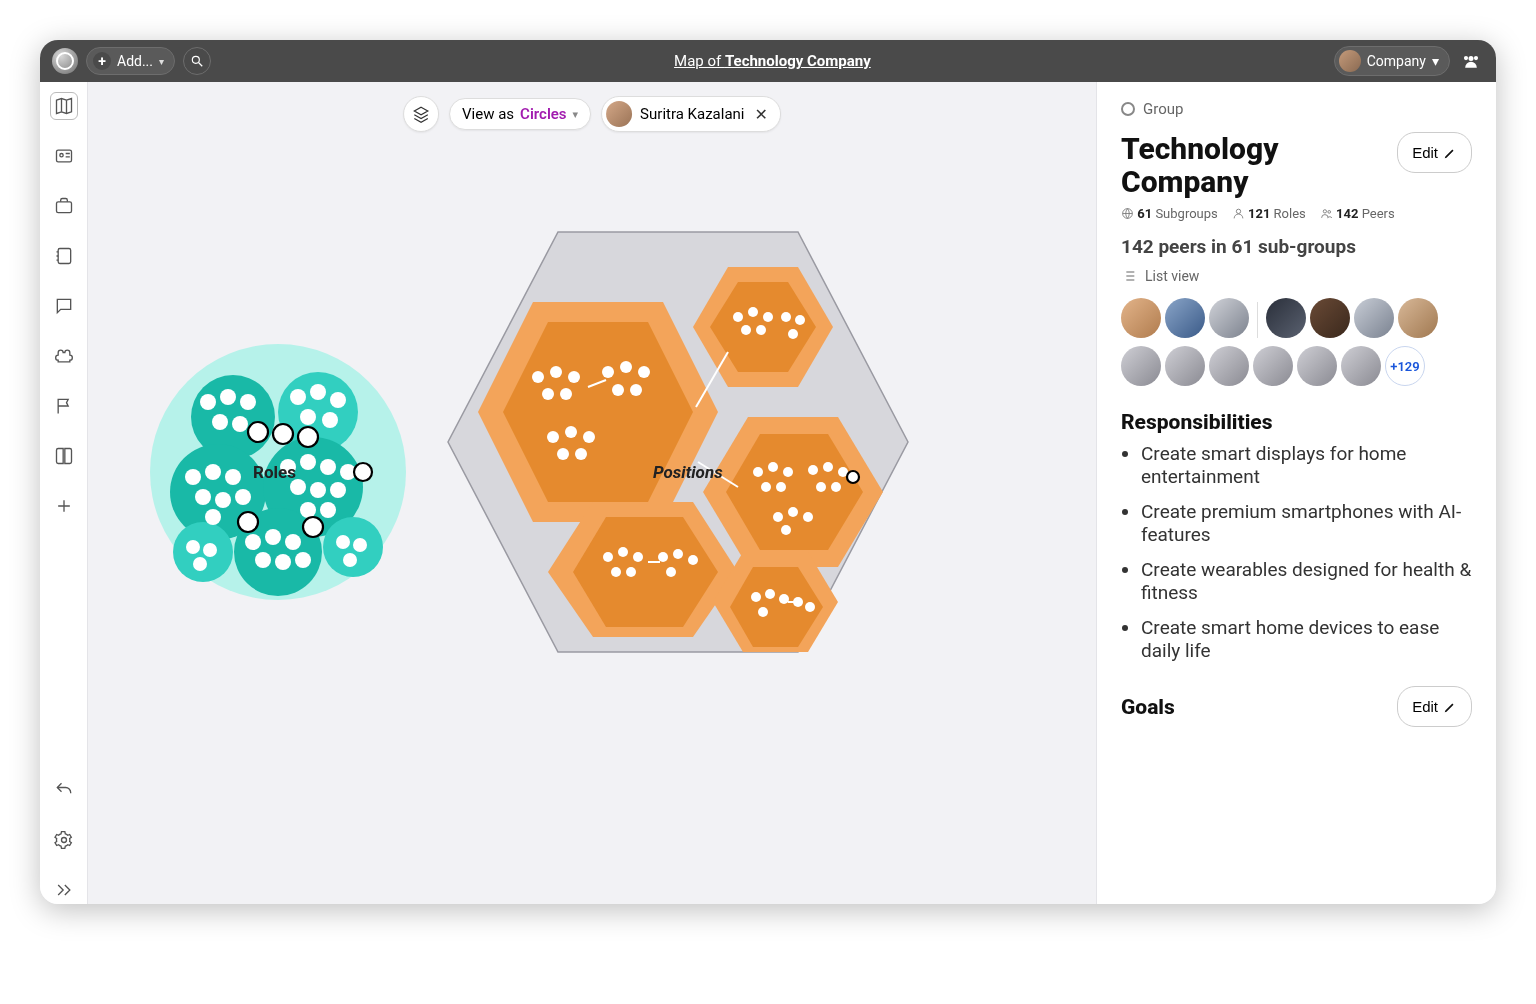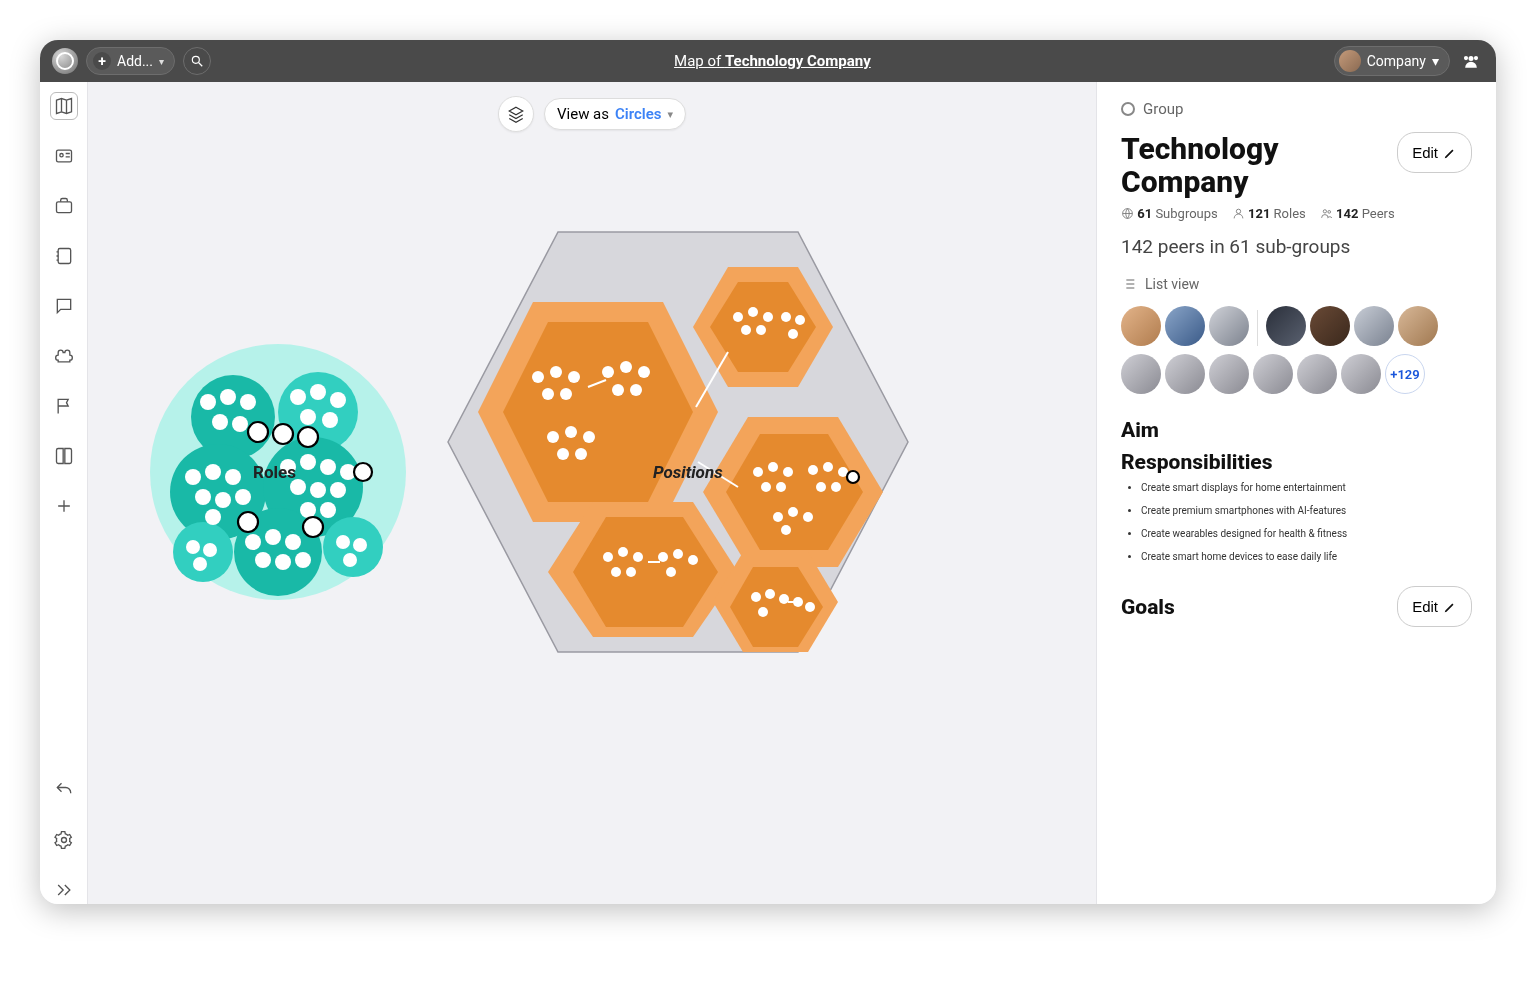--- a/index.html
+++ b/index.html
@@ -26,58 +26,58 @@
   .sidebar{width:48px;background:#fff;border-right:1px solid #e4e4e8;display:flex;flex-direction:column;align-items:center;padding-top:10px;gap:22px;}
   .sidebar .sp{flex:1;}
   .sidebar button{width:28px;height:28px;background:none;border:none;cursor:pointer;display:flex;align-items:center;justify-content:center;color:#555;}
   .sidebar button.active{border:1px solid #bbb;border-radius:6px;}
   .sidebar svg{width:20px;height:20px;stroke:#555;fill:none;stroke-width:1.6;}
   .canvas{flex:1;position:relative;background:#f2f2f5;overflow:hidden;}
   .canvas-controls{position:absolute;top:14px;left:50%;transform:translateX(-50%);display:flex;gap:10px;align-items:center;}
   .round-btn{width:36px;height:36px;border-radius:50%;background:#fff;border:1px solid #ddd;display:flex;align-items:center;justify-content:center;cursor:pointer;box-shadow:0 1px 2px rgba(0,0,0,.06);}
   .round-btn svg{width:18px;height:18px;stroke:#333;fill:none;stroke-width:1.6;}
   .view-pill{display:flex;align-items:center;gap:6px;background:#fff;border:1px solid #ddd;border-radius:20px;padding:6px 12px;font-size:15px;cursor:pointer;box-shadow:0 1px 2px rgba(0,0,0,.06);}
-  .view-pill .mode{color:#3b82f6;font-weight:600;}
+  .view-pill .mode{color:#a21caf;font-weight:600;}
   .view-pill .chev{color:#888;font-size:11px;}
   .filter-pill{display:flex;align-items:center;gap:8px;background:#fff;border:1px solid #ddd;border-radius:20px;padding:4px 10px 4px 4px;font-size:15px;box-shadow:0 1px 2px rgba(0,0,0,.06);}
   .filter-pill .av{width:26px;height:26px;border-radius:50%;background:linear-gradient(135deg,#d4a888,#9a7356);}
   .filter-pill .x{font-size:16px;color:#333;cursor:pointer;padding:0 2px;}
   
   .diagram{position:absolute;top:100px;left:20px;right:20px;bottom:20px;}
   .roles-circle{position:absolute;left:40px;top:160px;width:260px;height:260px;}
   .positions-hex{position:absolute;left:330px;top:30px;width:480px;height:460px;}
   .diag-label{position:absolute;font-weight:700;font-size:17px;color:#222;pointer-events:none;}
   
   .panel{width:400px;background:#fff;border-left:1px solid #e4e4e8;padding:18px 24px;overflow-y:auto;}
   .grp-tag{display:flex;align-items:center;gap:8px;color:#666;font-size:15px;margin-bottom:14px;}
   .grp-tag .ring{width:14px;height:14px;border:2px solid #888;border-radius:50%;}
   .panel-head{display:flex;justify-content:space-between;align-items:flex-start;margin-bottom:8px;}
   .panel-title{font-size:30px;font-weight:800;line-height:1.1;color:#111;}
   .edit-btn{display:flex;align-items:center;gap:5px;border:1px solid #ccc;background:#fff;border-radius:18px;padding:11px 14px;font-size:15px;cursor:pointer;}
   .edit-btn svg{width:14px;height:14px;fill:#111;}
   .stats{display:flex;gap:14px;font-size:13px;color:#666;margin-bottom:14px;flex-wrap:wrap;align-items:center;}
   .stats .n{font-weight:700;color:#222;}
   .stats svg{width:13px;height:13px;stroke:#777;fill:none;stroke-width:1.6;vertical-align:-2px;}
-  .subhead{font-size:19px;font-weight:400;color:#444;margin-bottom:18px;}
+  .subhead{font-size:19px;font-weight:700;color:#444;margin-bottom:10px;}
   .listview{display:flex;align-items:center;gap:8px;color:#666;font-size:14px;margin-bottom:14px;cursor:pointer;}
   .listview svg{width:16px;height:16px;stroke:#666;fill:none;stroke-width:1.8;}
   .avatars{display:flex;flex-wrap:wrap;gap:4px;margin-bottom:24px;align-items:flex-end;}
   .avatars .av{width:40px;height:40px;border-radius:50%;background:linear-gradient(135deg,#cfcfd5,#8a8a92);}
   .avatars .av:nth-child(1){background:linear-gradient(135deg,#e3b48a,#b07c4e);}
   .avatars .av:nth-child(2){background:linear-gradient(135deg,#8aa5c8,#3a5a88);}
   .avatars .av:nth-child(3){background:linear-gradient(135deg,#d0d2d8,#7c828e);}
   .avatars .av:nth-child(5){background:linear-gradient(135deg,#2a2f3a,#5a6170);}
   .avatars .av:nth-child(6){background:linear-gradient(135deg,#6a4a36,#3a281c);}
   .avatars .av:nth-child(7){background:linear-gradient(135deg,#c8cdd6,#7a8290);}
   .avatars .av:nth-child(8){background:linear-gradient(135deg,#d8b898,#a07850);}
   .avatars .sep{width:1px;height:36px;background:#ddd;margin:0 4px;}
   .avatars .more{width:40px;height:40px;border-radius:50%;border:1px solid #c9d6ef;color:#1a56db;font-size:13px;font-weight:600;display:flex;align-items:center;justify-content:center;}
   .section-title{font-size:21px;font-weight:800;margin:8px 0 8px;color:#111;}
   .body-text{font-size:15.5px;color:#333;line-height:1.5;margin-bottom:20px;}
-  .resp-list{list-style:disc;padding-left:20px;color:#333;font-size:10px;}
+  .resp-list{list-style:disc;padding-left:20px;color:#333;font-size:19px;}
   .resp-list li{margin-bottom:12px;}
   .goals-row{display:flex;justify-content:space-between;align-items:center;margin-top:24px;}
 </style>
 </head>
 <body>
 
 <div class="app-window">
 
   <div class="topbar">
     <div class="logo"></div>
@@ -185,20 +185,25 @@
         <div class="round-btn">
           <svg viewBox="0 0 24 24">
               <path d="M12 3l9 5-9 5-9-5 9-5z"></path>
               <path d="M3 13l9 5 9-5M3 18l9 5 9-5"></path>
             </svg>
         </div>
         <div class="view-pill">
           <span>View as</span>
           <span class="mode">Circles</span>
           <span class="chev">▾</span>
+        </div>
+        <div class="filter-pill">
+          <span class="av"></span>
+          <span>Suritra Kazalani</span>
+          <span class="x">✕</span>
         </div>
       </div>
 
       <div class="diagram">
 
         <svg class="roles-circle" viewBox="0 0 260 260">
           <circle cx="130" cy="130" r="128" fill="#b6f2ea"></circle>
 
           <circle cx="85" cy="75" r="42" fill="#19b9a7"></circle>
           <circle cx="170" cy="70" r="40" fill="#32cfc0"></circle>
@@ -402,21 +407,20 @@
         <div style="flex-basis:100%;height:0;"></div>
         <div class="av"></div>
         <div class="av"></div>
         <div class="av"></div>
         <div class="av"></div>
         <div class="av"></div>
         <div class="av"></div>
         <div class="more">+129</div>
       </div>
 
-      <div class="section-title">Aim</div>
 
       <div class="section-title">Responsibilities</div>
       <ul class="resp-list">
         <li>Create smart displays for home entertainment</li>
         <li>Create premium smartphones with AI-features</li>
         <li>Create wearables designed for health &amp; fitness</li>
         <li>Create smart home devices to ease daily life</li>
       </ul>
 
       <div class="goals-row">

